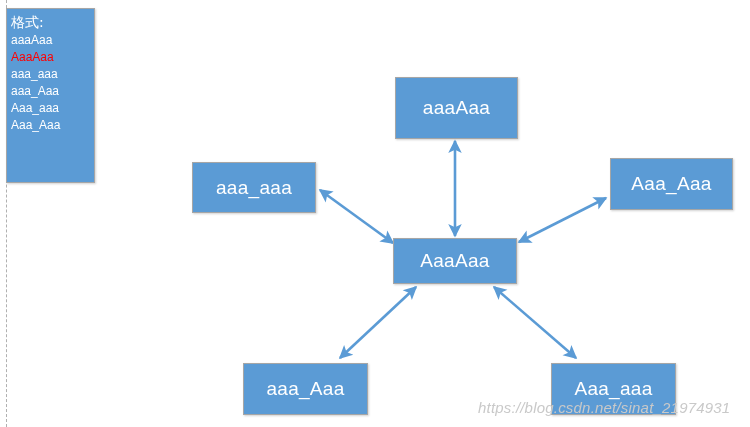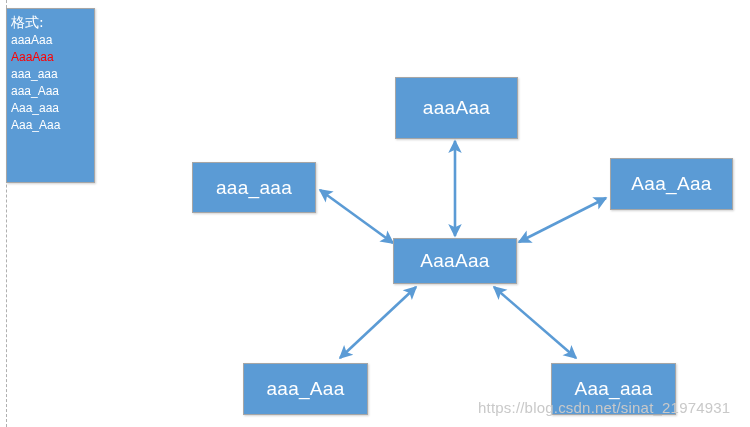--- a/index.html
+++ b/index.html
@@ -86,20 +86,21 @@
   .watermark {
     position: absolute;
     left: 478px;
     top: 399px;
     color: #c9c9c9;
     font-size: 15px;
     letter-spacing: 0.2px;
     z-index: 5;
     pointer-events: none;
     white-space: nowrap;
+    font-style: italic;
   }
 </style>
 </head>
 <body>
 
 <div id="canvas">
 
   <div class="dashed-guide"></div>
 
   <svg id="arrows" viewBox="0 0 750 427" xmlns="http://www.w3.org/2000/svg">

